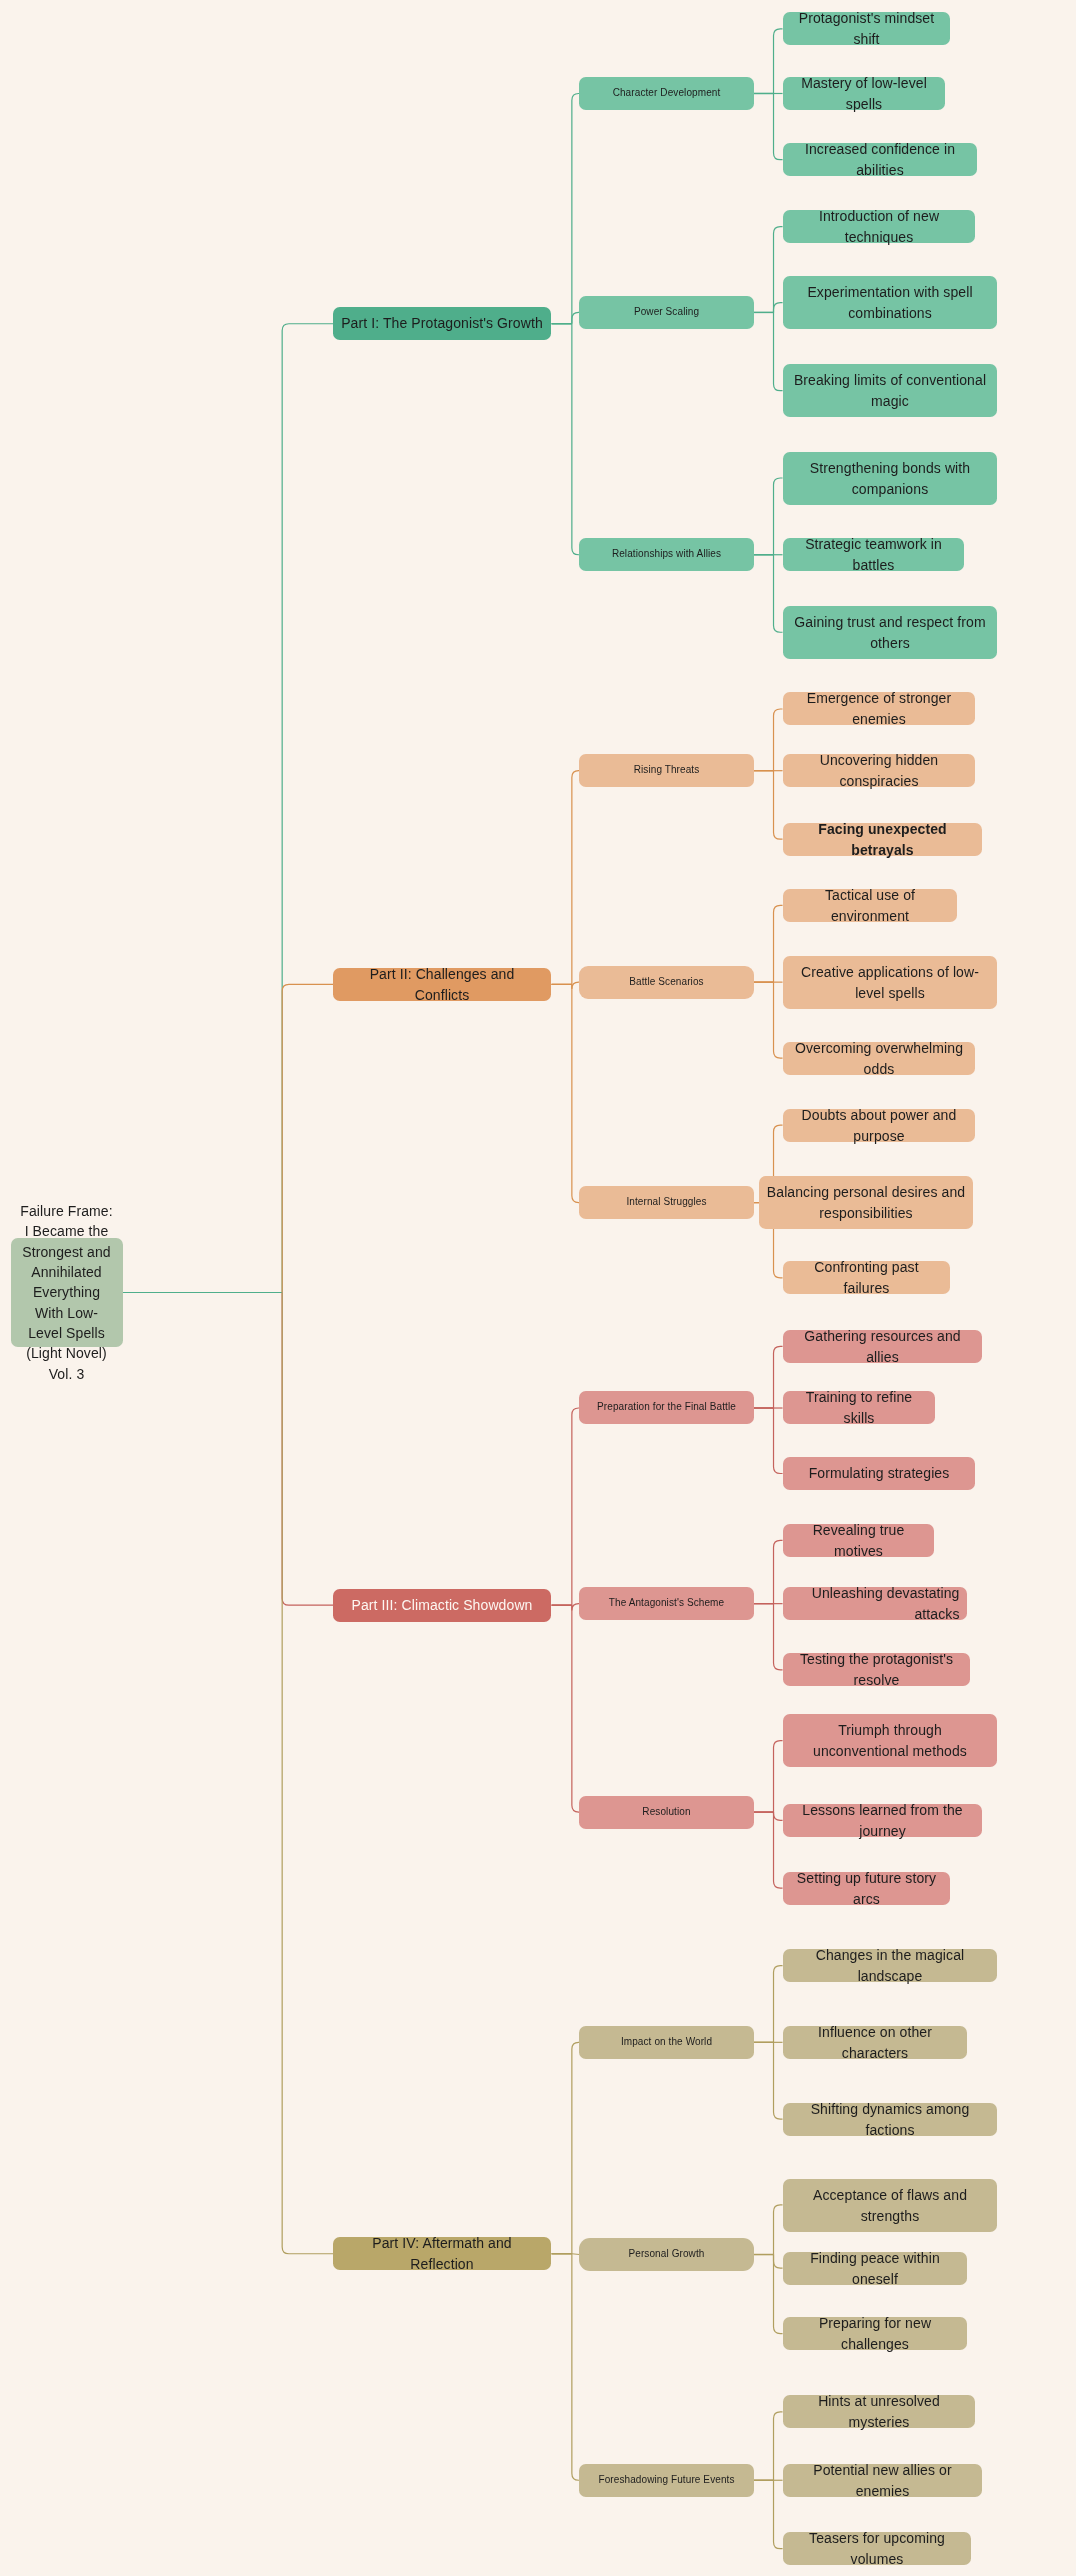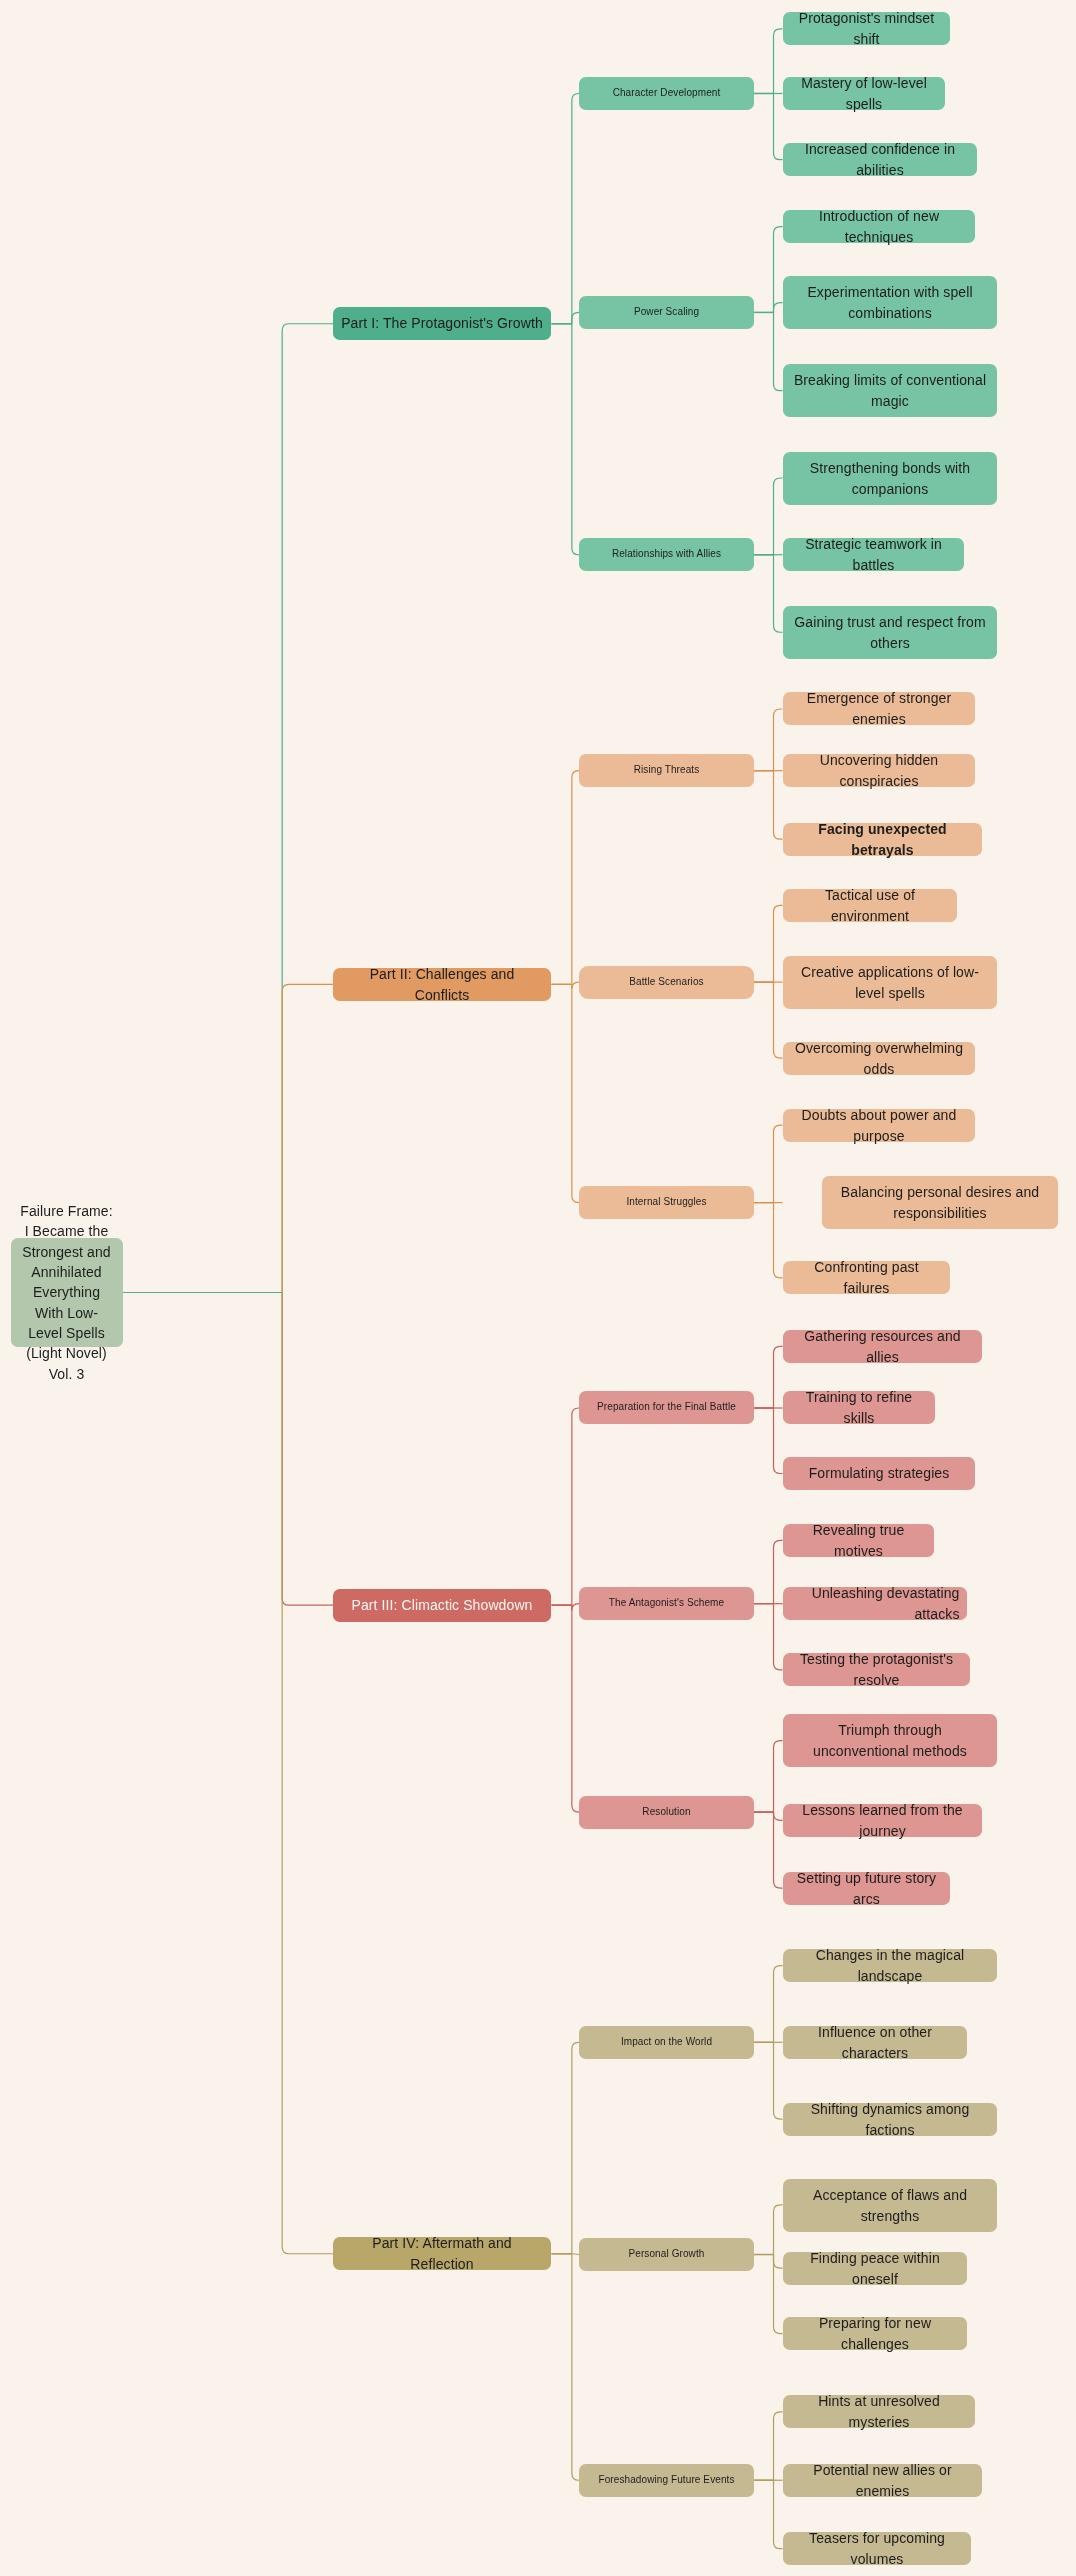--- a/index.html
+++ b/index.html
@@ -204,21 +204,21 @@
       </div>
       <div class="node lvl3" style="left: 783px; top: 1042px; width: 192px; height: 33px; background: rgb(234, 187, 150);">
         <span>Overcoming overwhelming odds</span>
       </div>
       <div class="node lvl2" style="left: 579px; top: 1186px; width: 175px; height: 33px; background: rgb(234, 187, 150);">
         <span>Internal Struggles</span>
       </div>
       <div class="node lvl3" style="left: 783px; top: 1109px; width: 192px; height: 33px; background: rgb(234, 187, 150);">
         <span>Doubts about power and purpose</span>
       </div>
-      <div class="node lvl3" style="left: 822px; top: 1176px; width: 236px; height: 53px; background: rgb(234, 187, 150);">
+      <div class="node lvl3" style="left: 759px; top: 1176px; width: 214px; height: 53px; background: rgb(234, 187, 150);">
         <span>Balancing personal desires and responsibilities</span>
       </div>
       <div class="node lvl3" style="left: 783px; top: 1261px; width: 167px; height: 33px; background: rgb(234, 187, 150);">
         <span>Confronting past failures</span>
       </div>
       <div class="node lvl1 white" style="left: 333px; top: 1589px; width: 218px; height: 33px; background: rgb(204, 106, 99);">
         <span>Part III: Climactic Showdown</span>
       </div>
       <div class="node lvl2" style="left: 579px; top: 1391px; width: 175px; height: 33px; background: rgb(221, 150, 145);">
         <span>Preparation for the Final Battle</span>
@@ -264,21 +264,21 @@
       </div>
       <div class="node lvl3" style="left: 783px; top: 1949px; width: 214px; height: 33px; background: rgb(197, 185, 146);">
         <span>Changes in the magical landscape</span>
       </div>
       <div class="node lvl3" style="left: 783px; top: 2026px; width: 184px; height: 33px; background: rgb(197, 185, 146);">
         <span>Influence on other characters</span>
       </div>
       <div class="node lvl3" style="left: 783px; top: 2103px; width: 214px; height: 33px; background: rgb(197, 185, 146);">
         <span>Shifting dynamics among factions</span>
       </div>
-      <div class="node lvl2" style="left: 579px; top: 2238px; width: 175px; height: 33px; background: rgb(197, 185, 146);">
+      <div class="node lvl2" style="left: 579px; top: 2238px; width: 175px; height: 33px; background: rgb(197, 185, 146); border-radius: 11px;">
         <span>Personal Growth</span>
       </div>
       <div class="node lvl3" style="left: 783px; top: 2179px; width: 214px; height: 53px; background: rgb(197, 185, 146);">
         <span>Acceptance of flaws and strengths</span>
       </div>
       <div class="node lvl3" style="left: 783px; top: 2252px; width: 184px; height: 33px; background: rgb(197, 185, 146);">
         <span>Finding peace within oneself</span>
       </div>
       <div class="node lvl3" style="left: 783px; top: 2317px; width: 184px; height: 33px; background: rgb(197, 185, 146);">
         <span>Preparing for new challenges</span>

